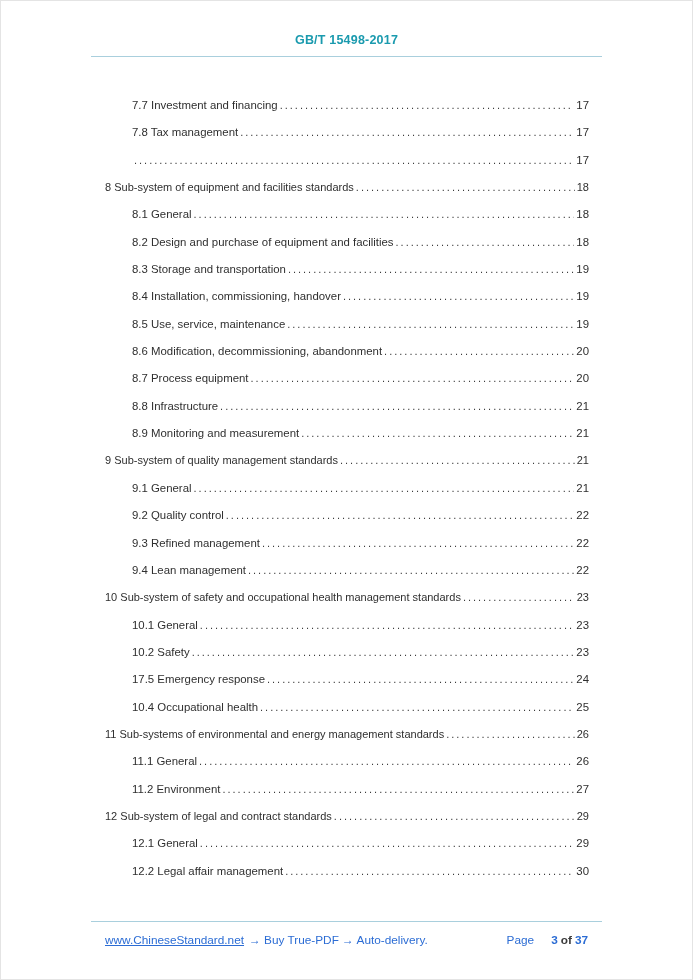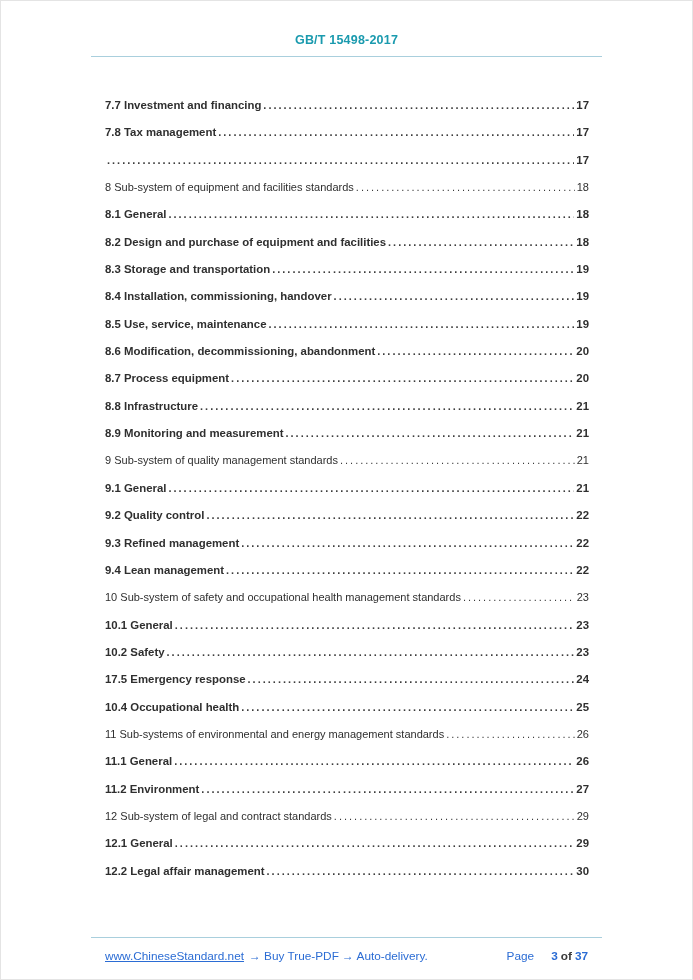--- a/index.html
+++ b/index.html
@@ -22,30 +22,30 @@
     color:var(--accent-teal);letter-spacing:.2px;
   }
   .rule{border:0;border-top:1px solid var(--rule-color);margin:9px 90px 0 90px;}
   
   .toc{flex:1;padding:15px 103px 0 104px;}
   .toc-entry{
     display:flex;height:27.35px;line-height:27.35px;
     white-space:nowrap;color:var(--text-dark);
   }
   .toc-entry.level-1{font-size:11px;}
-  .toc-entry.level-2{font-size:11.4px;font-weight:bold;}
+  .toc-entry.level-2{margin-left:27px;font-size:11.4px;}
   .toc-label{white-space:nowrap;}
   .toc-dots{flex:1;overflow:hidden;margin:0 2px;color:#3c3c3c;}
   .toc-dots::after{
     content:"..........................................................................................................................................................................................................";
     letter-spacing:2px;font-size:11px;
   }
   .toc-page{white-space:nowrap;}
   
-  .doc-footer{padding-bottom:16px;}
+  .doc-footer{padding-bottom:32px;}
   .footer-rule{margin:0 90px;}
   .footer-row{
     display:flex;justify-content:space-between;align-items:baseline;
     padding:11px 104px 0 104px;font-size:11.8px;
   }
   .site-link{color:var(--link-blue);text-decoration:underline;cursor:pointer;}
   .tagline{color:var(--link-blue);margin-left:5px;}
   .page-indicator{color:var(--link-blue);}
   .page-indicator .of{color:#3a3a3a;font-weight:bold;margin:13px 3px;}
   .page-indicator b{font-weight:bold;color:var(--link-blue);}

